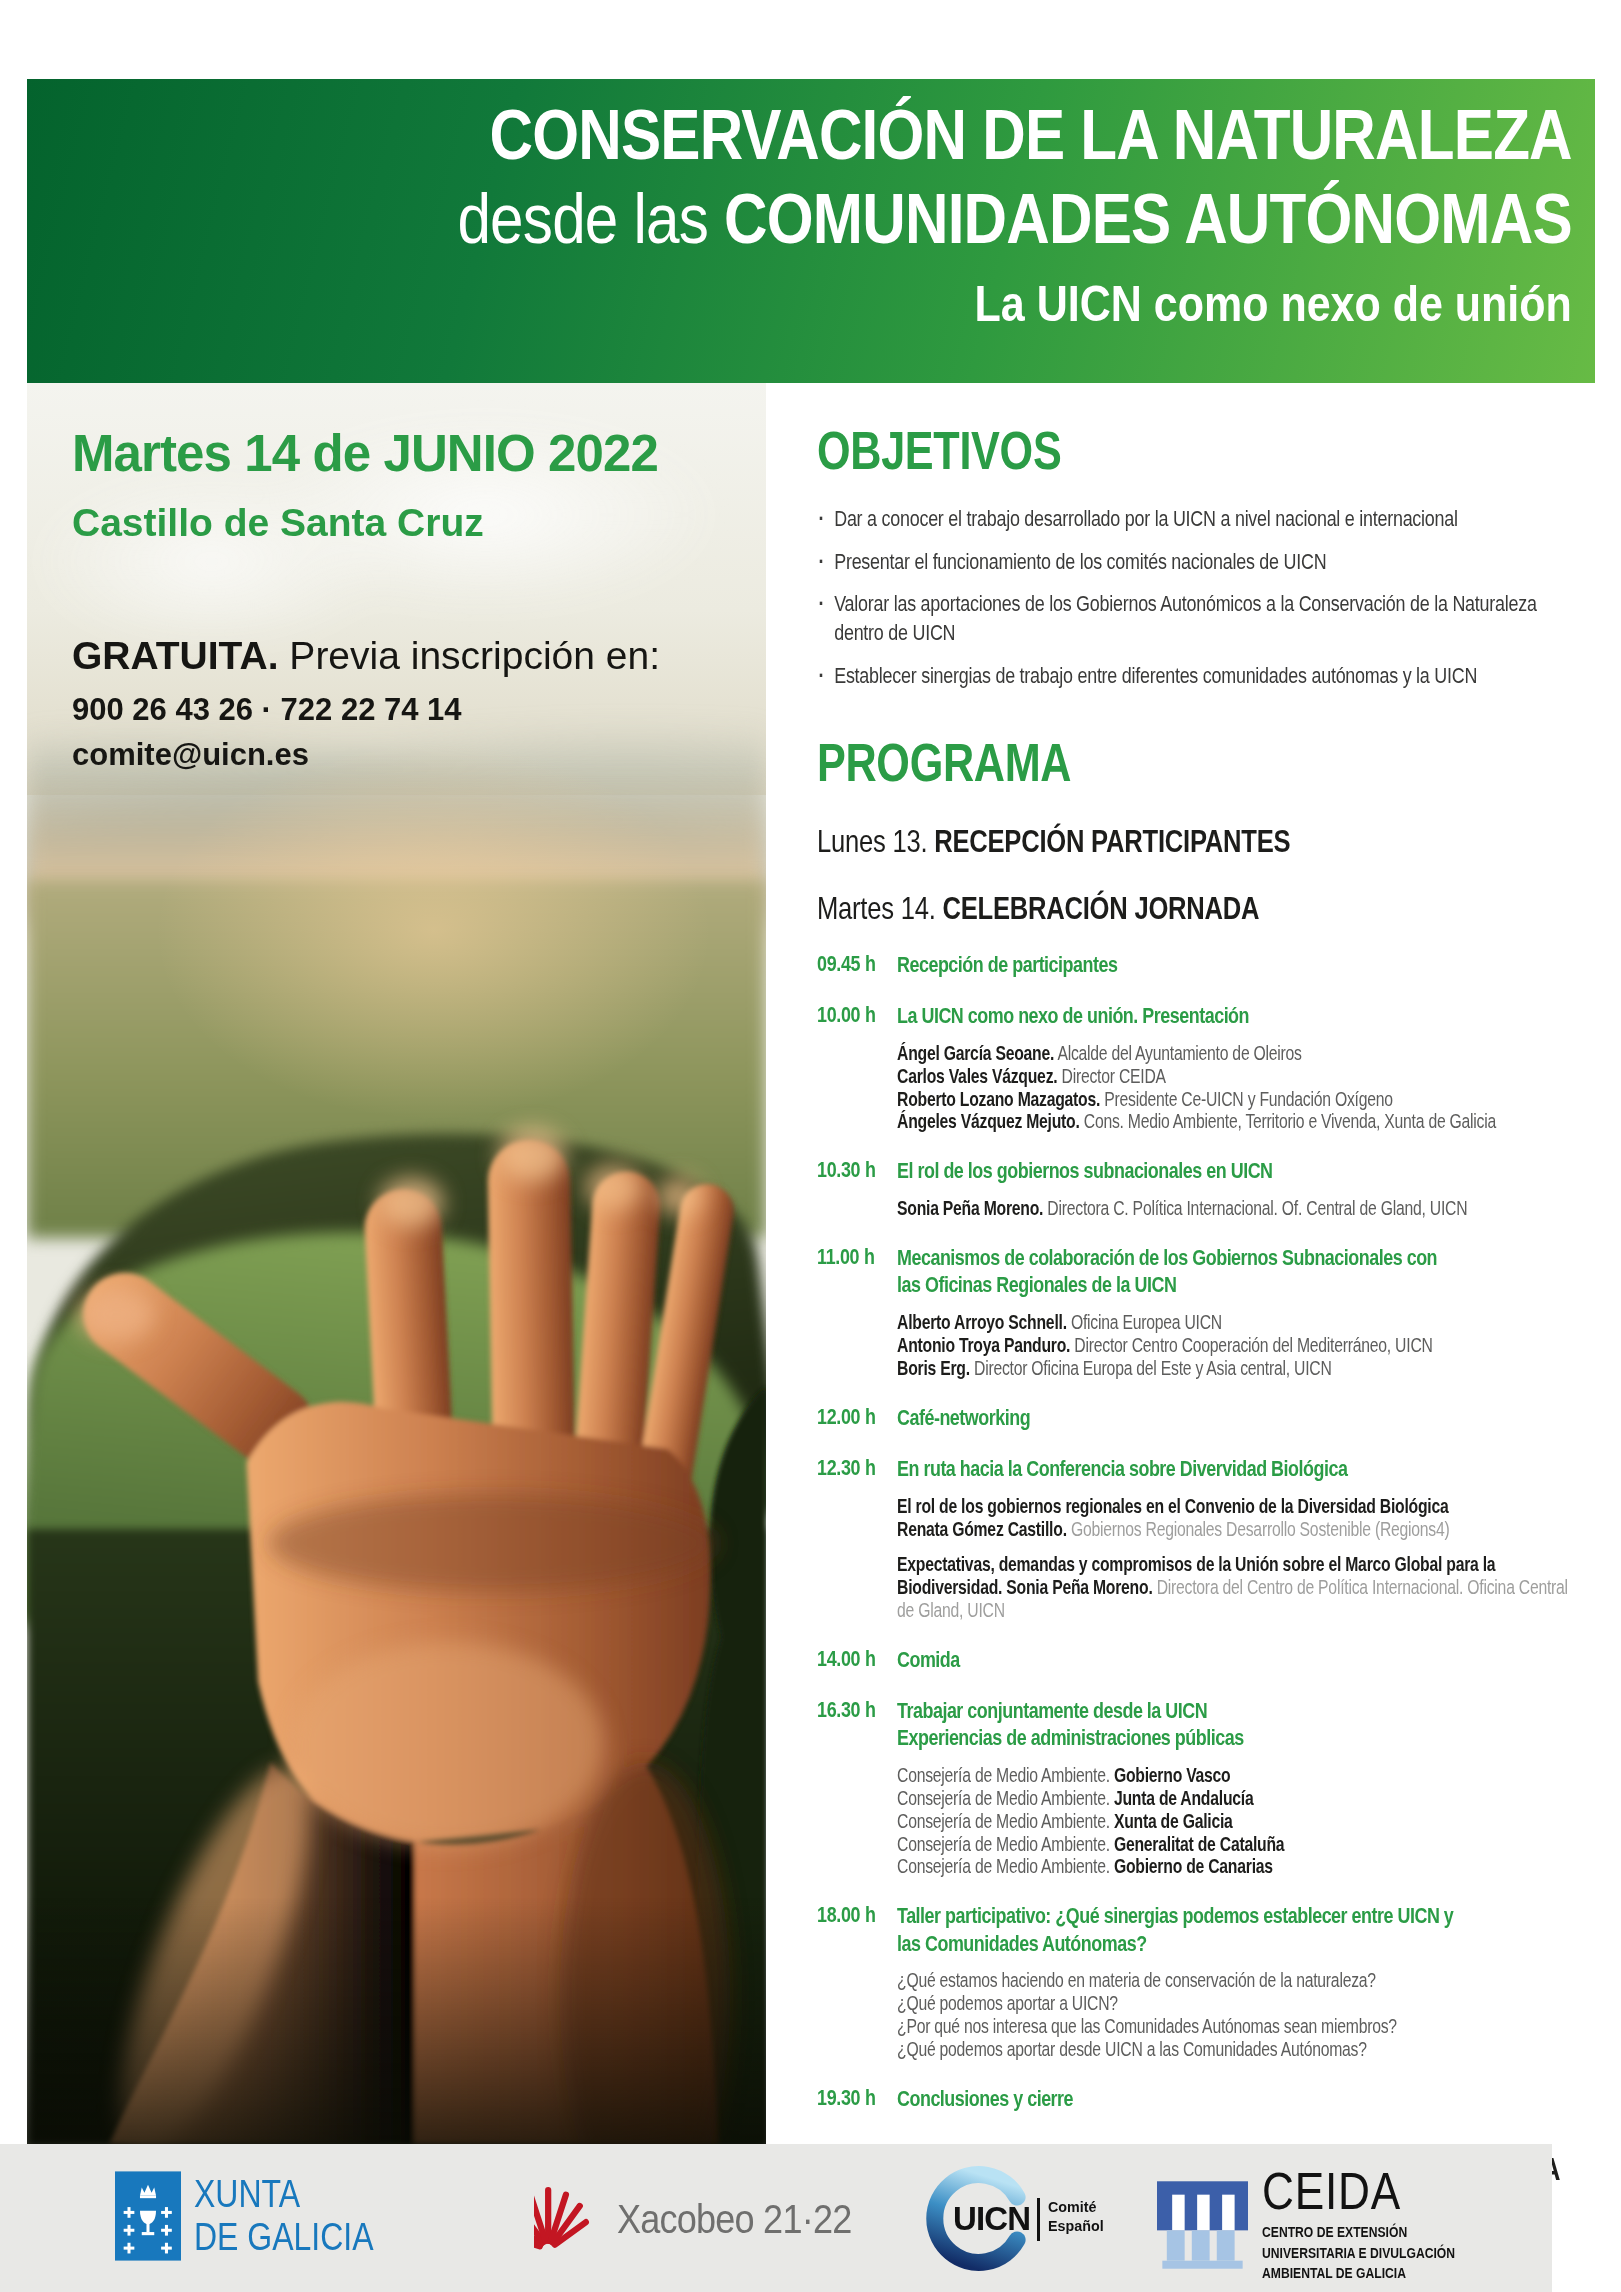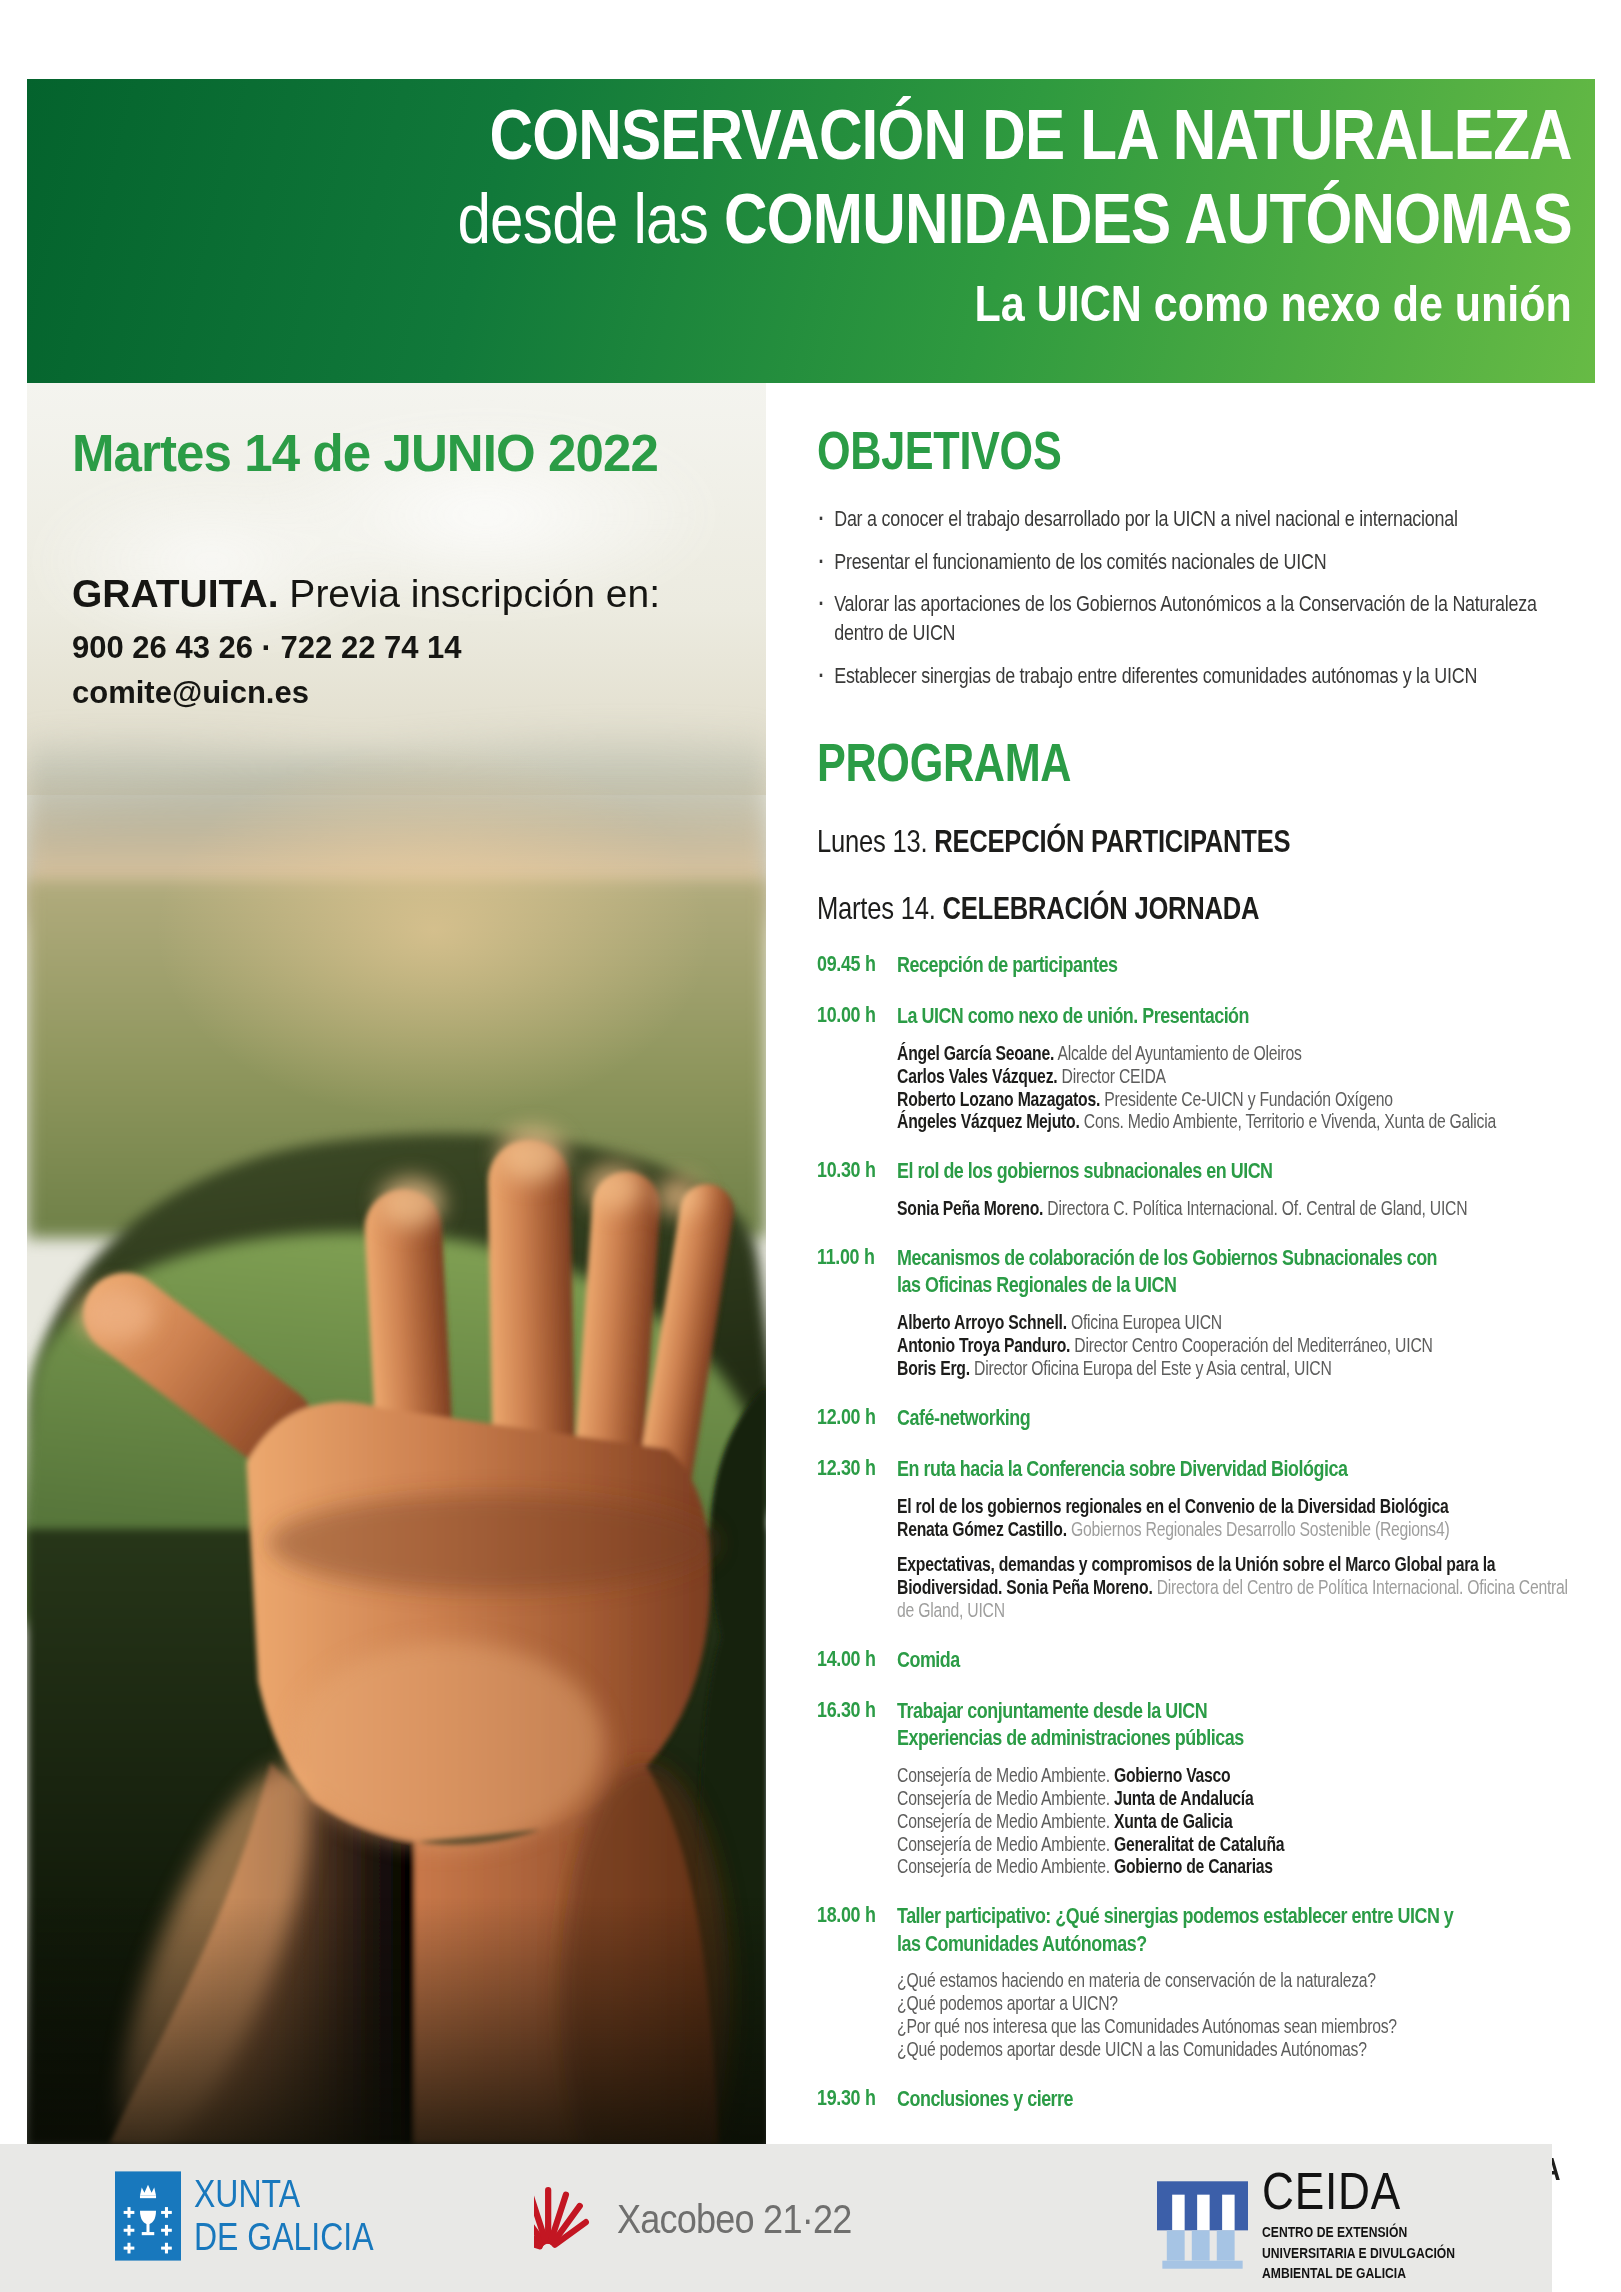--- a/index.html
+++ b/index.html
@@ -157,20 +157,21 @@
         <ellipse cx="100" cy="1040" rx="42" ry="30" fill="#eeb083" opacity="0.8"></ellipse>
         <ellipse cx="210" cy="1760" rx="65" ry="230" fill="#f4ae74" opacity="0.55" transform="rotate(22 210 1760)"></ellipse>
         <ellipse cx="690" cy="1800" rx="95" ry="260" fill="#5e3118" opacity="0.55"></ellipse>
       </g>
     </svg>
 
     <div class="layer bottom-shade"></div>
 
     <div class="event">
       <div class="ev-date green">Martes 14 de JUNIO 2022</div>
+      <div class="ev-venue green">Castillo de Santa Cruz</div>
       <div class="ev-free"><span class="bd">GRATUITA.</span><span> Previa inscripción en:</span></div>
       <div class="ev-phones">900 26 43 26 · 722 22 74 14</div>
       <div class="ev-email">comite@uicn.es</div>
     </div>
   </div>
 
   <div class="content">
     <div class="sec-title">OBJETIVOS</div>
     <ul class="objetivos-list">
         <li>Dar a conocer el trabajo desarrollado por la UICN a nivel nacional e internacional</li>
@@ -329,20 +330,40 @@
           <rect x="12" y="10" width="7" height="64" rx="3.5" transform="rotate(-18 15 80)"></rect>
           <rect x="12" y="10" width="7" height="64" rx="3.5"></rect>
           <rect x="12" y="12" width="7" height="62" rx="3.5" transform="rotate(18 15 80)"></rect>
           <rect x="12" y="16" width="7" height="58" rx="3.5" transform="rotate(36 15 80)"></rect>
           <rect x="12" y="24" width="7" height="50" rx="3.5" transform="rotate(54 15 80)"></rect>
         </g>
       </svg>
       <div class="xacobeo-text">Xacobeo 21·22</div>
     </div>
 
+    <div class="logo uicn">
+      <div class="uicn-wrap">
+        <svg width="113" height="113" viewBox="0 0 126 126" style="position:absolute;left:0;top:0;">
+          <defs>
+            <linearGradient id="uicngrad" x1="0.55" y1="0" x2="0.25" y2="1">
+              <stop offset="0" stop-color="#b9e2f4"></stop>
+                <stop offset="0.45" stop-color="#3c8fc5"></stop>
+                <stop offset="1" stop-color="#122c66"></stop>
+            </linearGradient>
+          </defs>
+          <path d="M103.8 39.1 A49 49 0 1 0 103.8 86.9" fill="none" stroke="url(#uicngrad)" stroke-width="19" stroke-linecap="round"></path>
+        </svg>
+        <span class="uicn-acronym">UICN</span>
+        <span class="uicn-bar"></span>
+        <span class="uicn-sub">
+          <span>Comité</span><br>
+          <span>Español</span>
+        </span>
+      </div>
+    </div>
 
     <div class="logo ceida">
       <svg width="91" height="88" viewBox="0 0 102 98">
         <rect x="0" y="0" width="102" height="55" fill="#3c5fa9"></rect>
         <g fill="#ffffff">
           <rect x="17" y="15" width="14" height="40"></rect>
             <rect x="45" y="15" width="14" height="40"></rect>
             <rect x="73" y="15" width="14" height="40"></rect>
         </g>
         <g fill="#a6c4e4">

